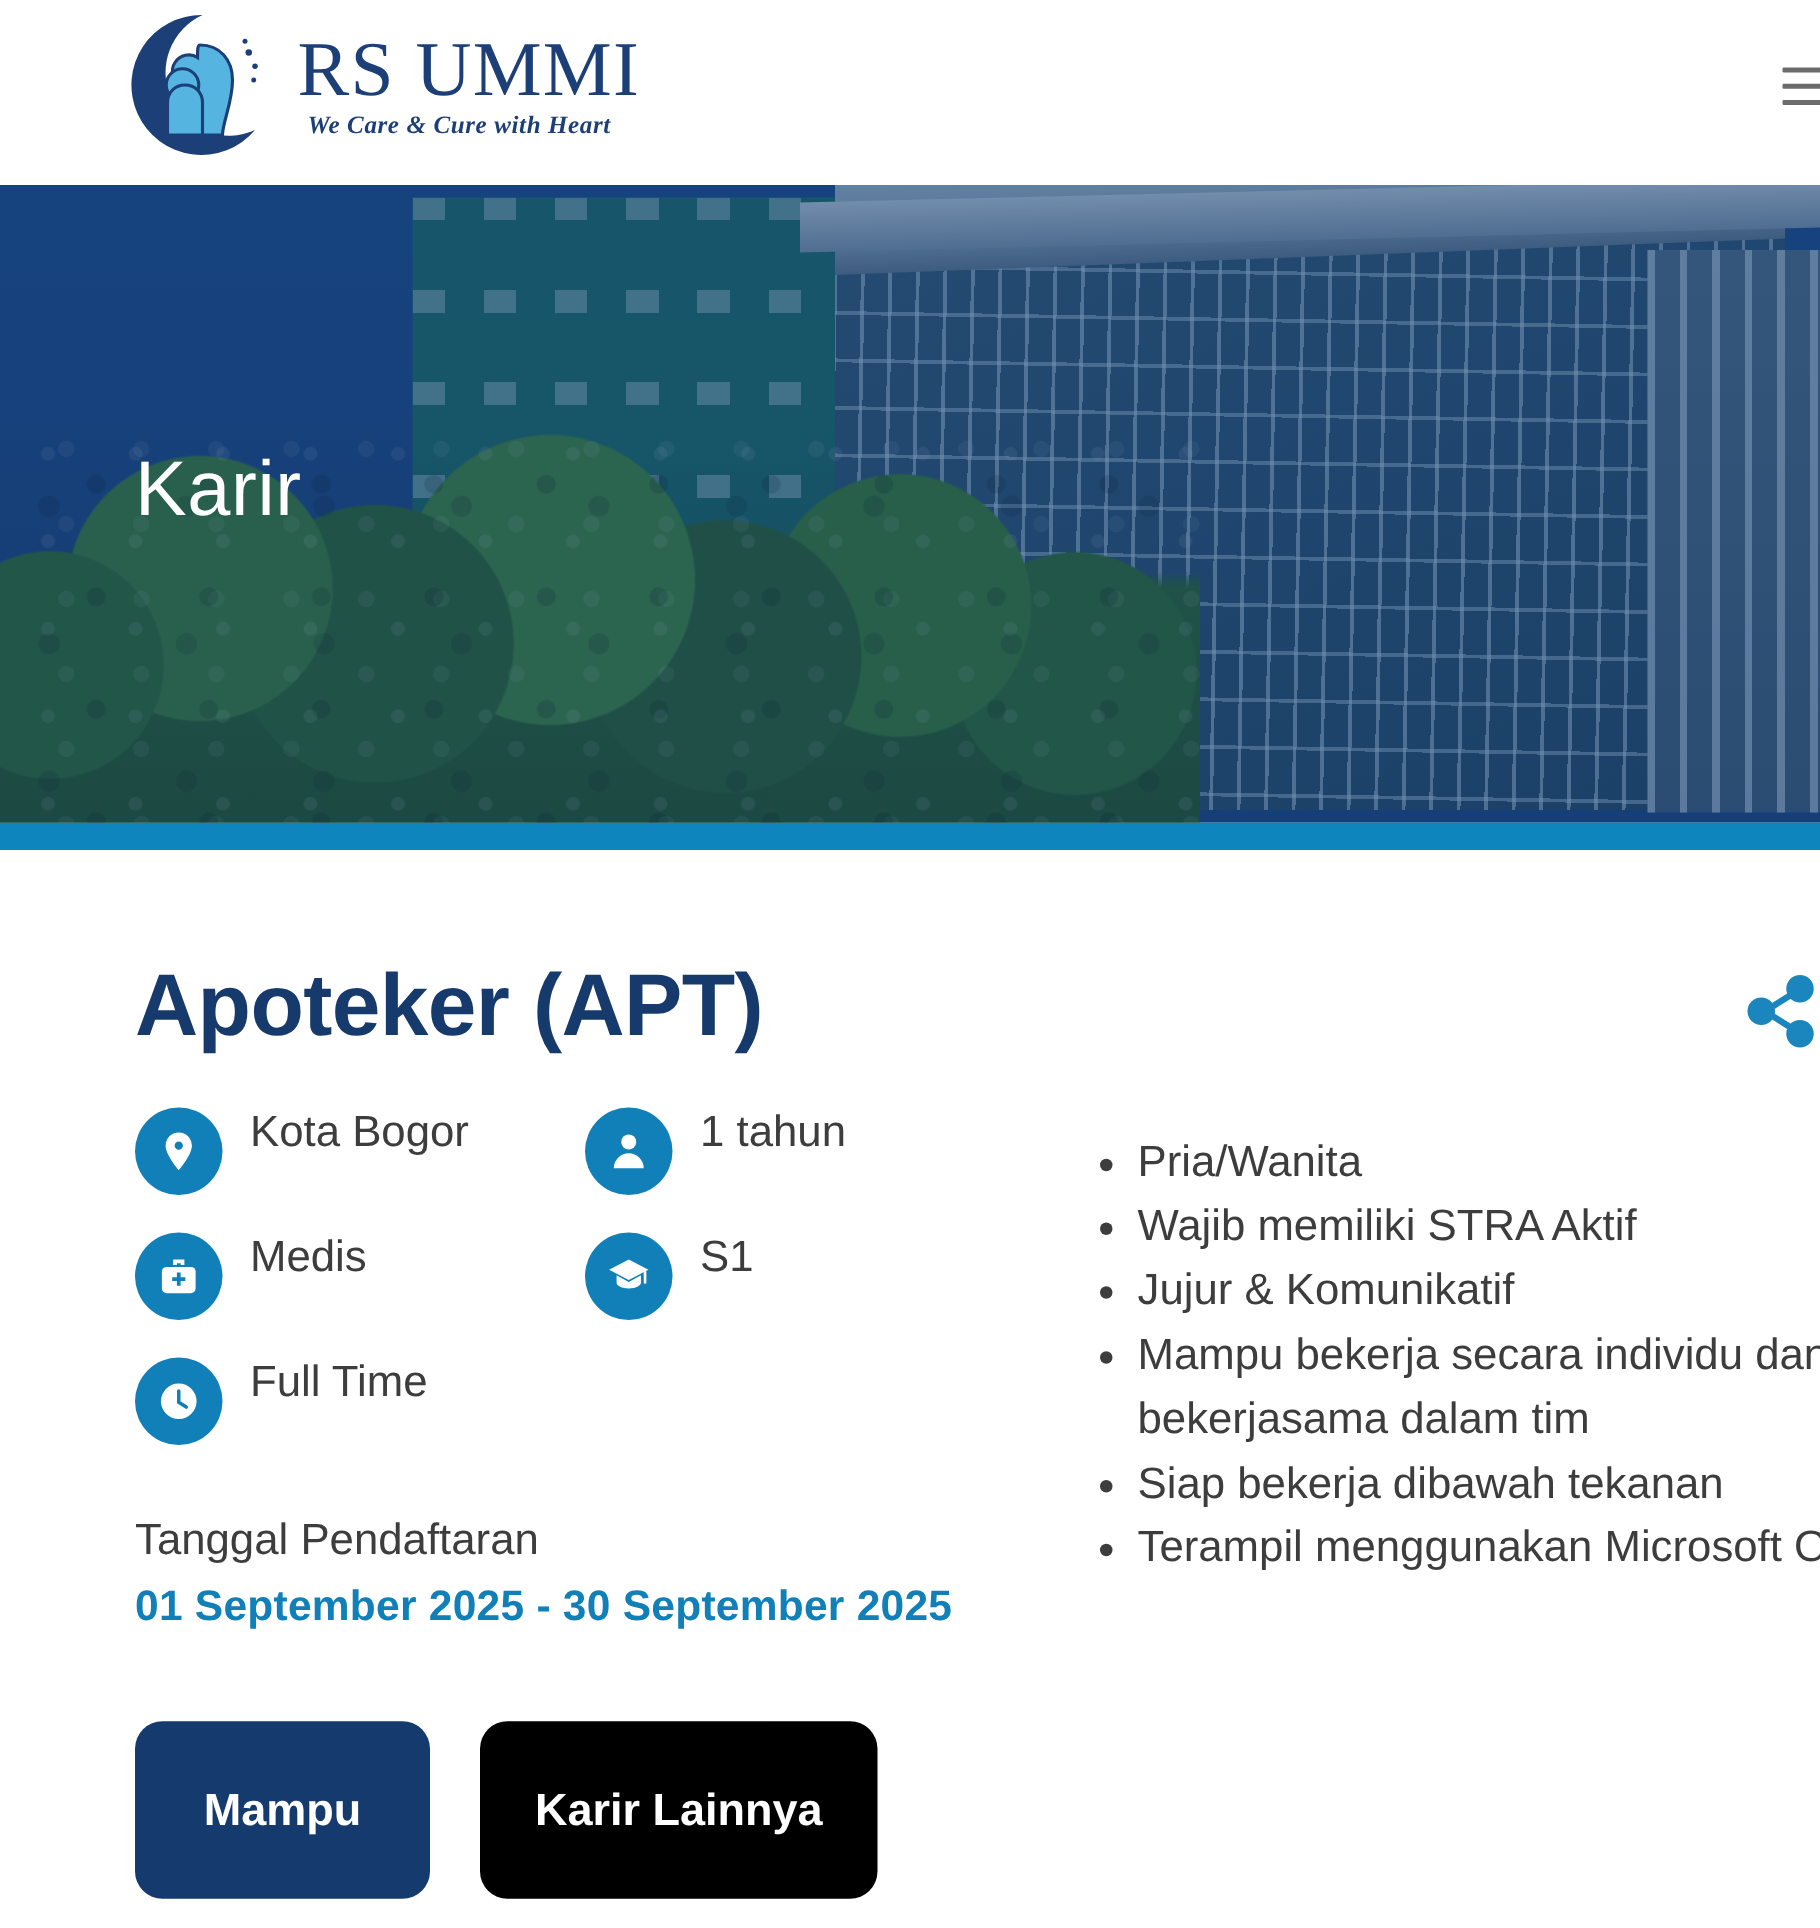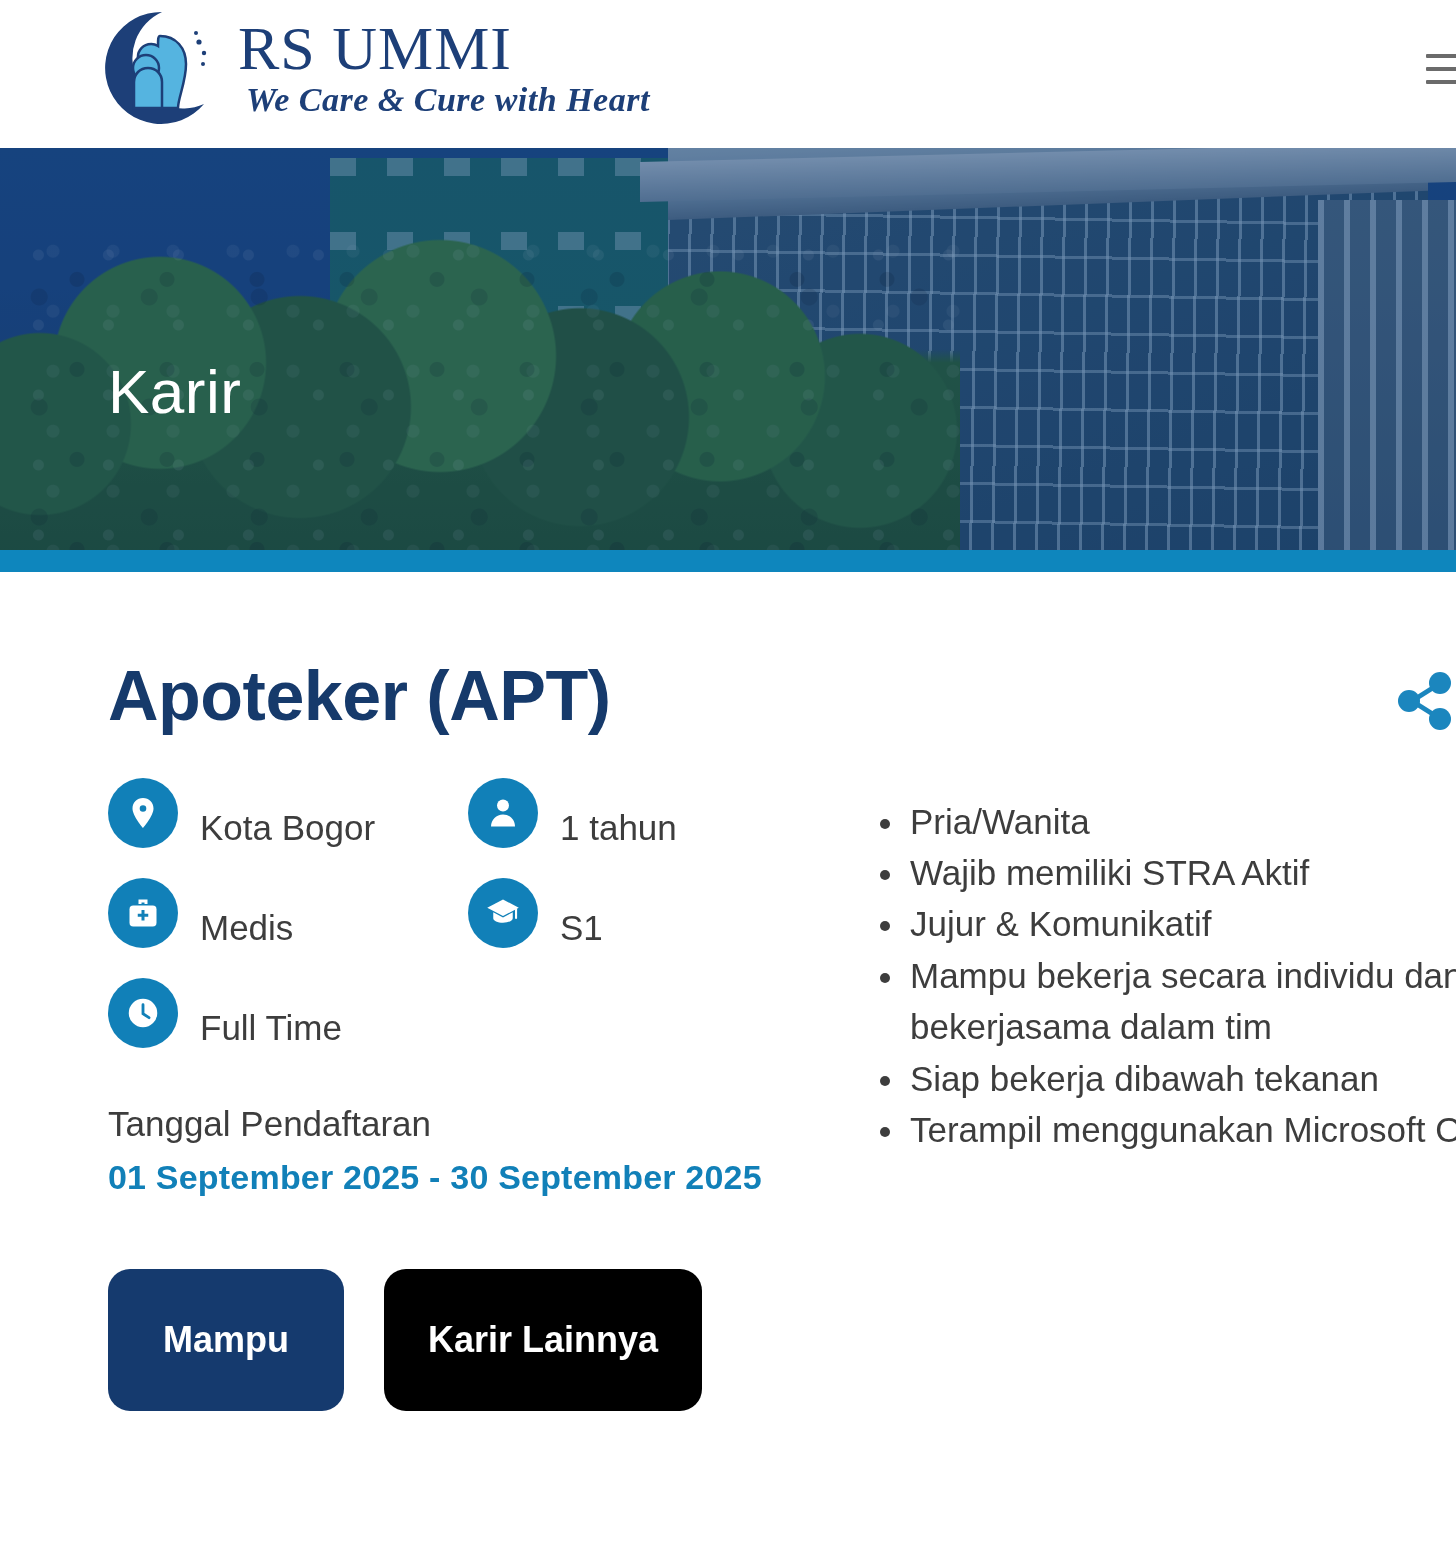--- a/index.html
+++ b/index.html
@@ -33,21 +33,21 @@
     font-size: 62px;
     font-weight: 400;
     letter-spacing: 1px;
     color: #1d3f78;
     line-height: 1.0;
   }
   .logo-tagline {
     font-family: "Liberation Serif", serif;
     font-style: italic;
     font-weight: 700;
-    font-size: 34px;
+    font-size: 20px;
     color: #1d3f78;
     letter-spacing: 0.5px;
     margin-top: 2px;
     margin-left: 8px;
   }
   .hamburger {
     position: absolute;
     right: -4px;
     top: 54px;
     width: 34px;
@@ -59,21 +59,21 @@
     display: block;
     height: 4px;
     width: 100%;
     background: #6b6b6b;
     border-radius: 1px;
   }
 
   
   .hero {
     position: relative;
-    height: 402px;
+    height: 510px;
     overflow: hidden;
     background: #17447d;
   }
   .hero-photo { position: absolute; inset: 0; }
   .sky {
     position: absolute; left: 0; top: 0; width: 100%; height: 58%;
     background: linear-gradient(180deg, #1a4a86 0%, #1b4781 60%, #1c4478 100%);
   }
   .bld-green {
     position: absolute; left: 330px; top: 10px; width: 345px; height: 360px;
@@ -182,21 +182,21 @@
     margin-top: 44px;
   }
   .col-left { width: 760px; flex: 0 0 760px; }
   .col-right { flex: 1; padding-top: 18px; }
 
   .meta-grid {
     display: grid;
     grid-template-columns: 360px 360px;
     row-gap: 30px;
   }
-  .meta-item { display: flex; align-items: flex-end; gap: 22px; }
+  .meta-item { display: flex; align-items: flex-start; gap: 22px; }
   .meta-icon {
     width: 70px; height: 70px; flex: 0 0 70px;
     border-radius: 50%;
     background: #1180b8;
     display: flex; align-items: center; justify-content: center;
   }
   .meta-icon svg { width: 36px; height: 36px; fill: #ffffff; }
   .meta-label { font-size: 35px; color: #3d3d3d; font-weight: 400; }
 
   .reg-label {

